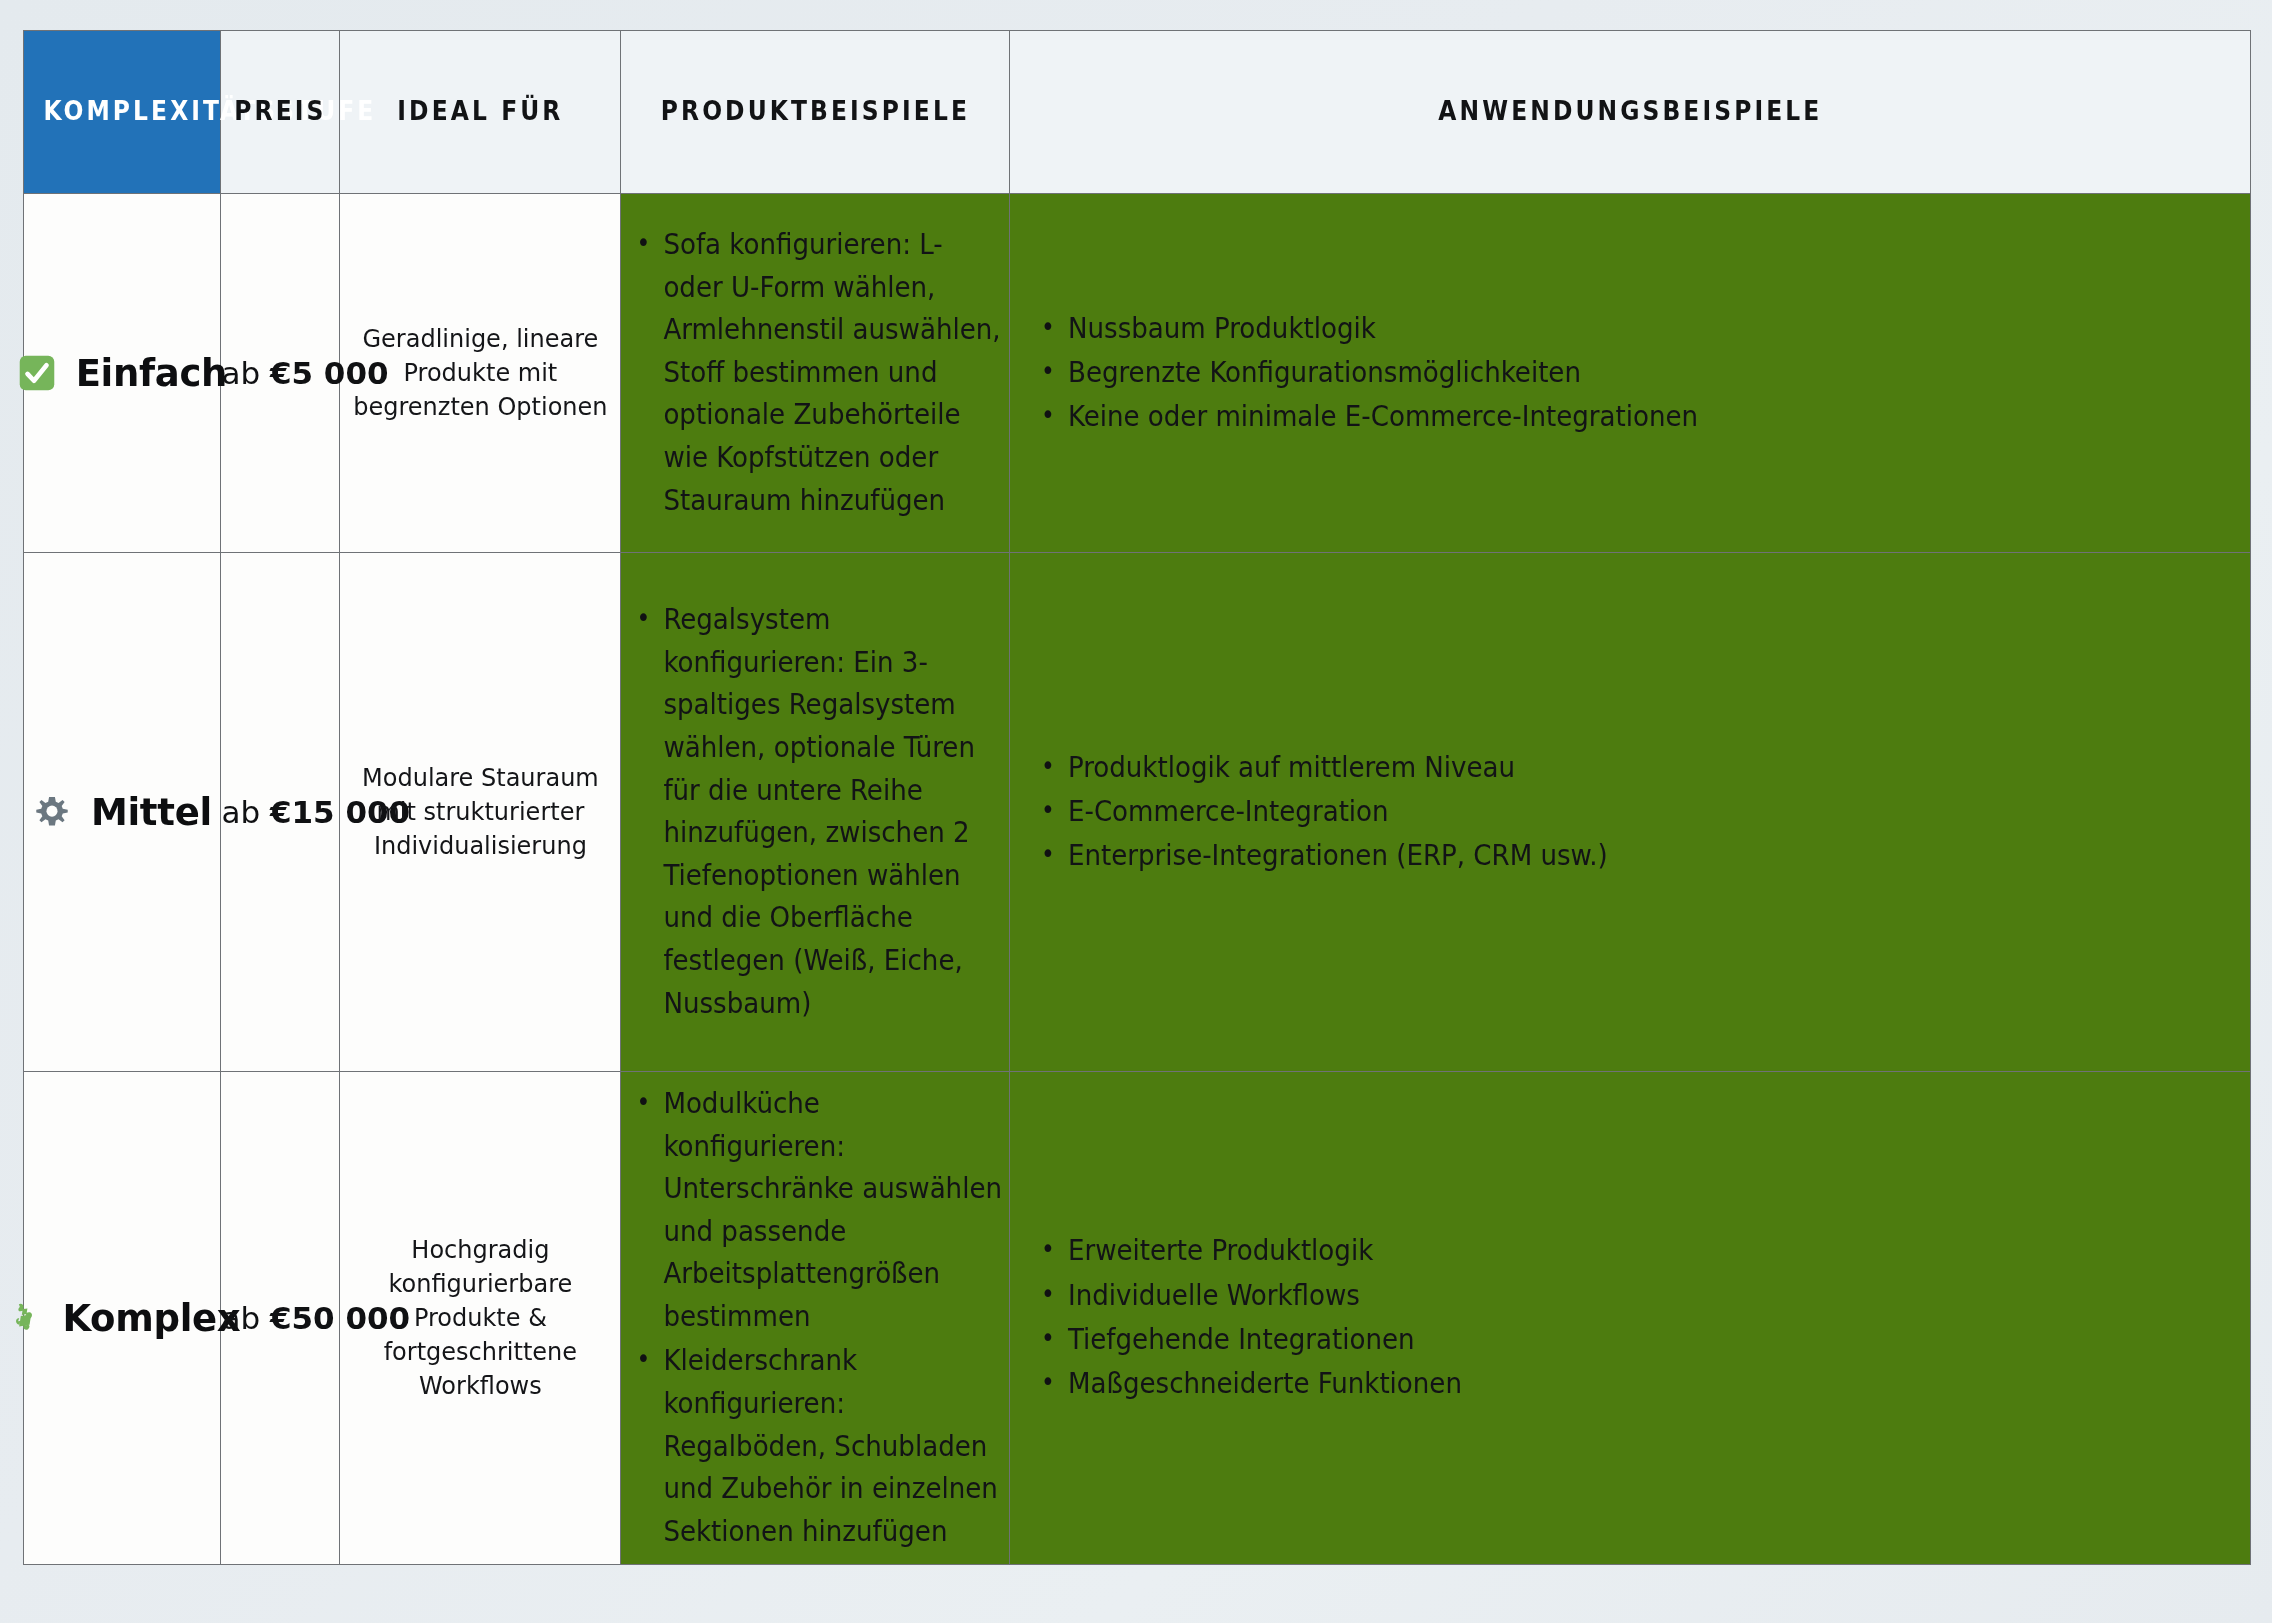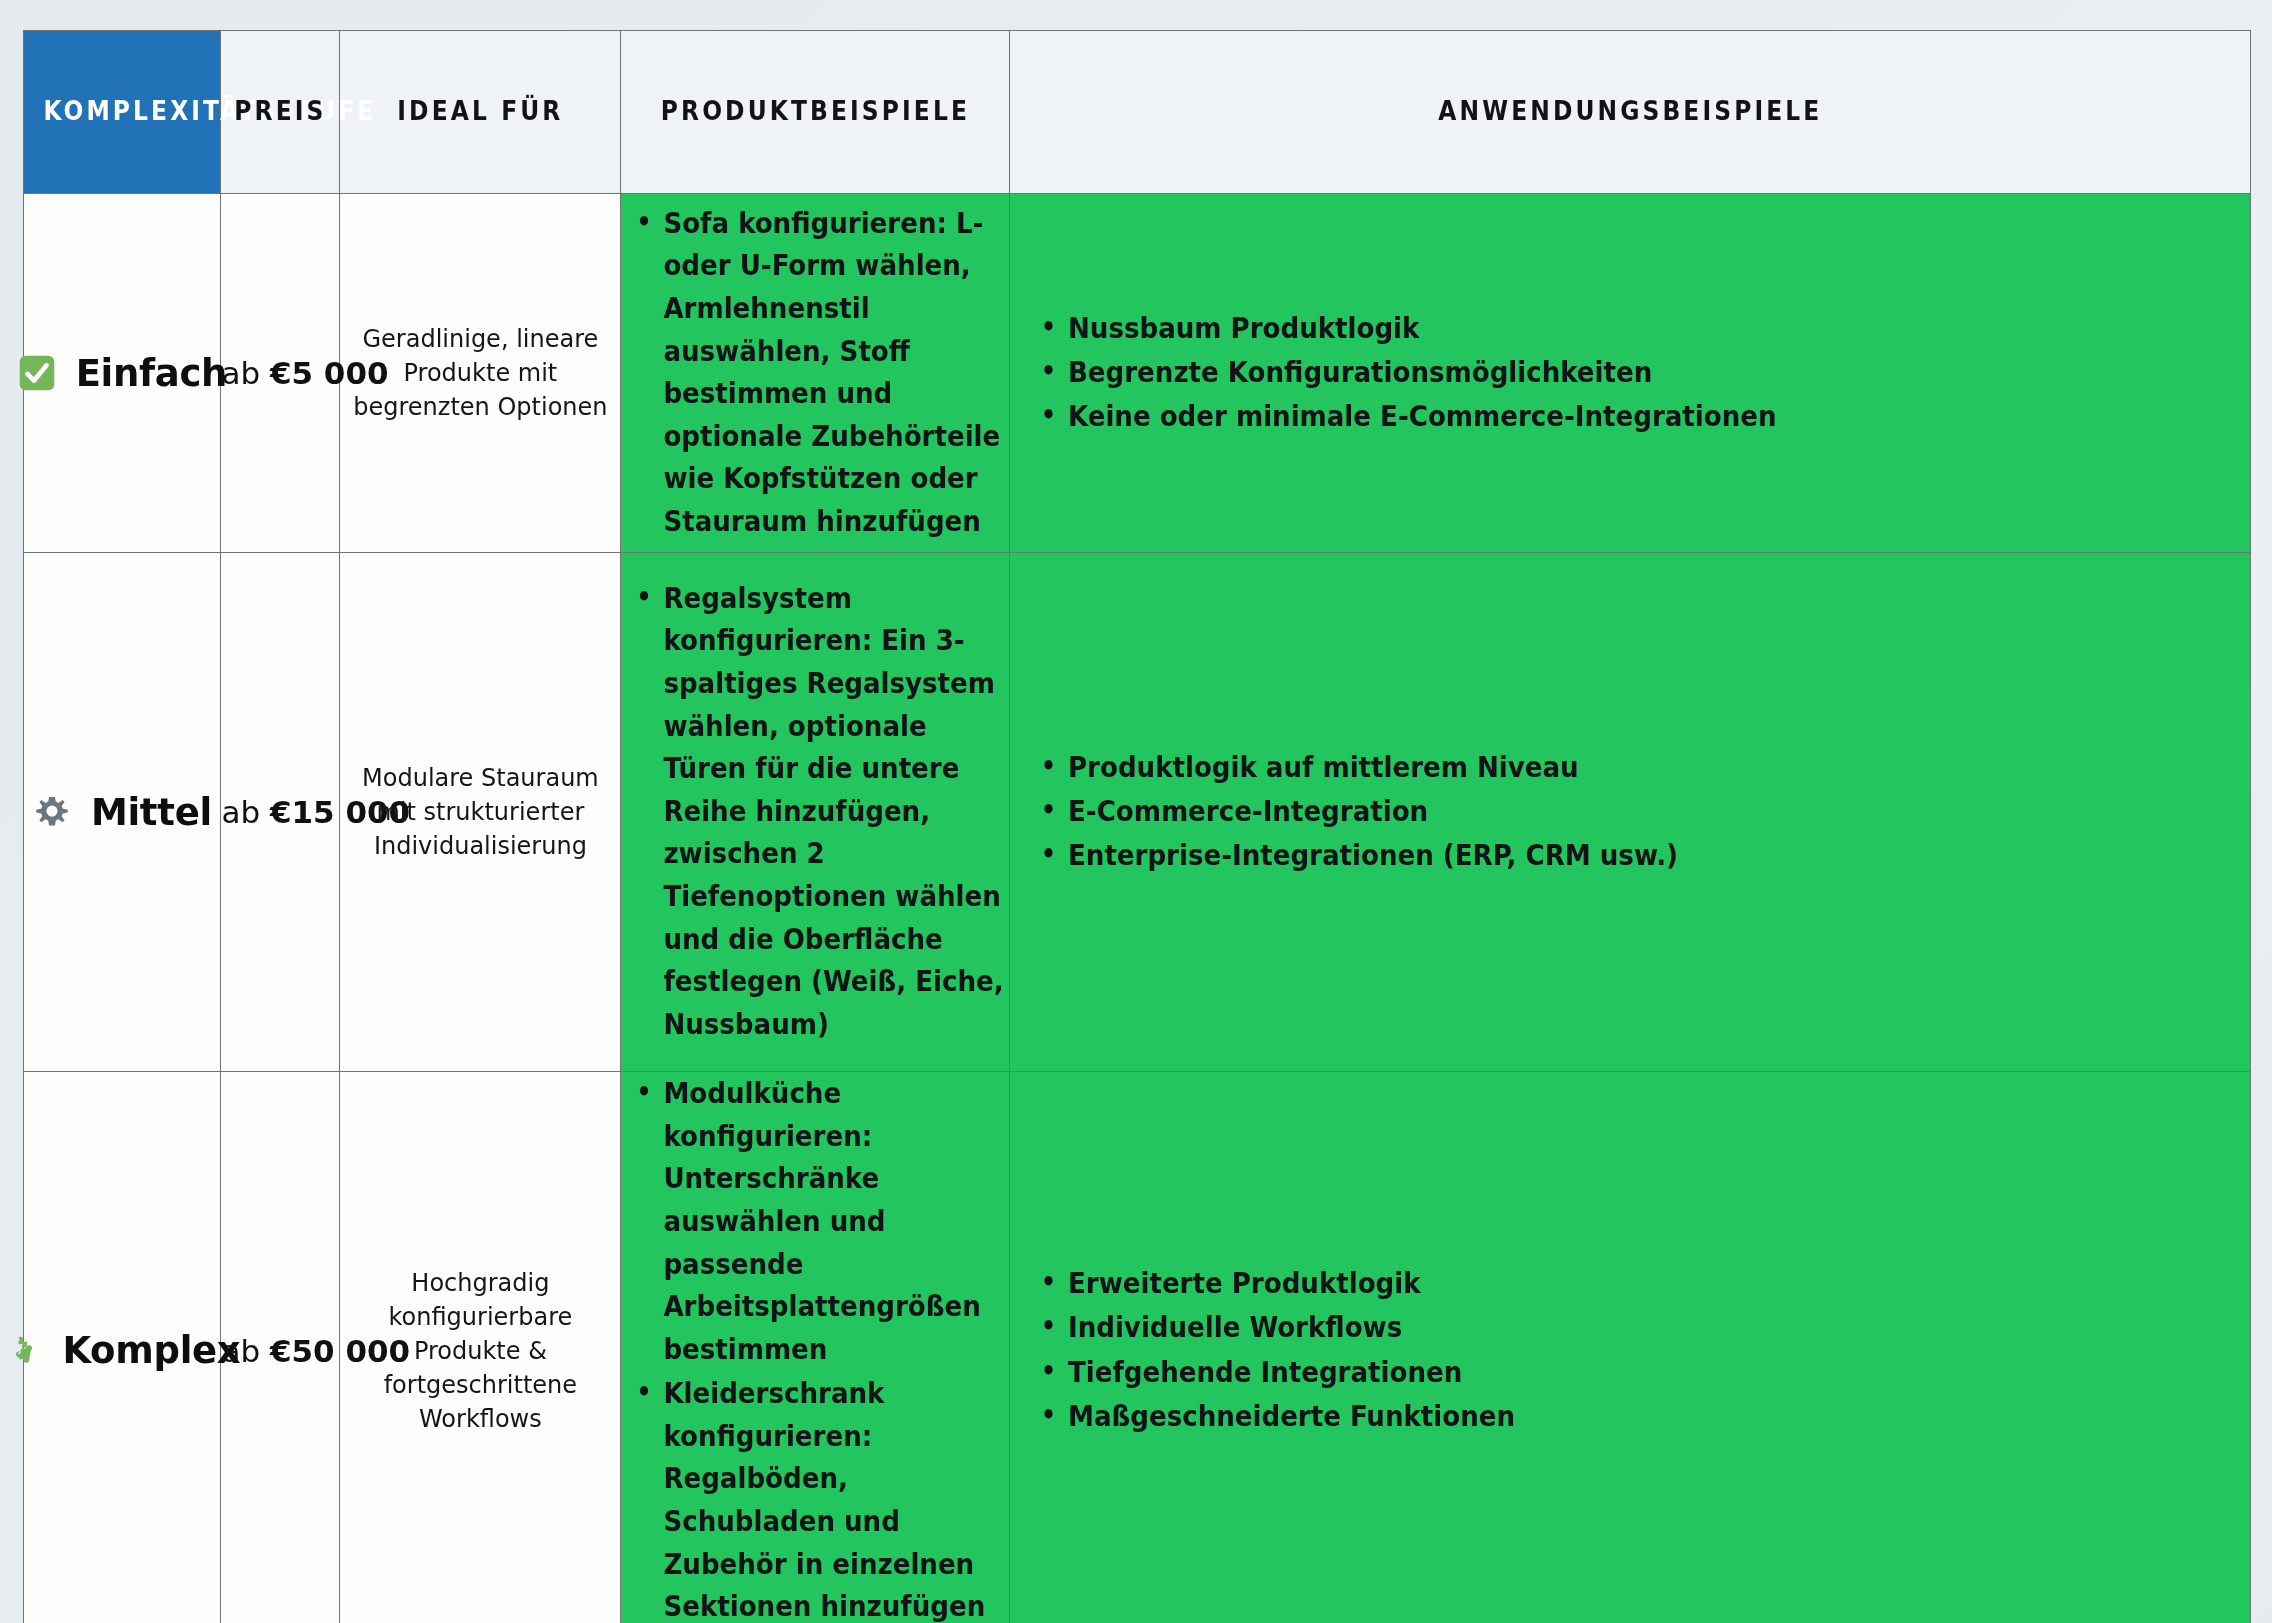--- a/index.html
+++ b/index.html
@@ -123,23 +123,22 @@
     text-align: center;
     background: #fdfdfc;
     font-family: "DejaVu Sans", sans-serif;
     font-size: 24px;
     line-height: 1.42;
     color: #141518;
     padding: 0 12px;
   }
 
   td.list-cell {
-    background: #22c55e;
+    background: #4d7c0f;
     padding: 0 14px 0 5.2px;
-    font-weight: bold;
   }
   td.list-cell.use { padding-left: 15.6px; padding-right: 24px; }
 
   td.list-cell ul {
     margin: 0;
     padding: 0 0 0 42px;
     list-style: none;
   }
   td.list-cell li {
     position: relative;

